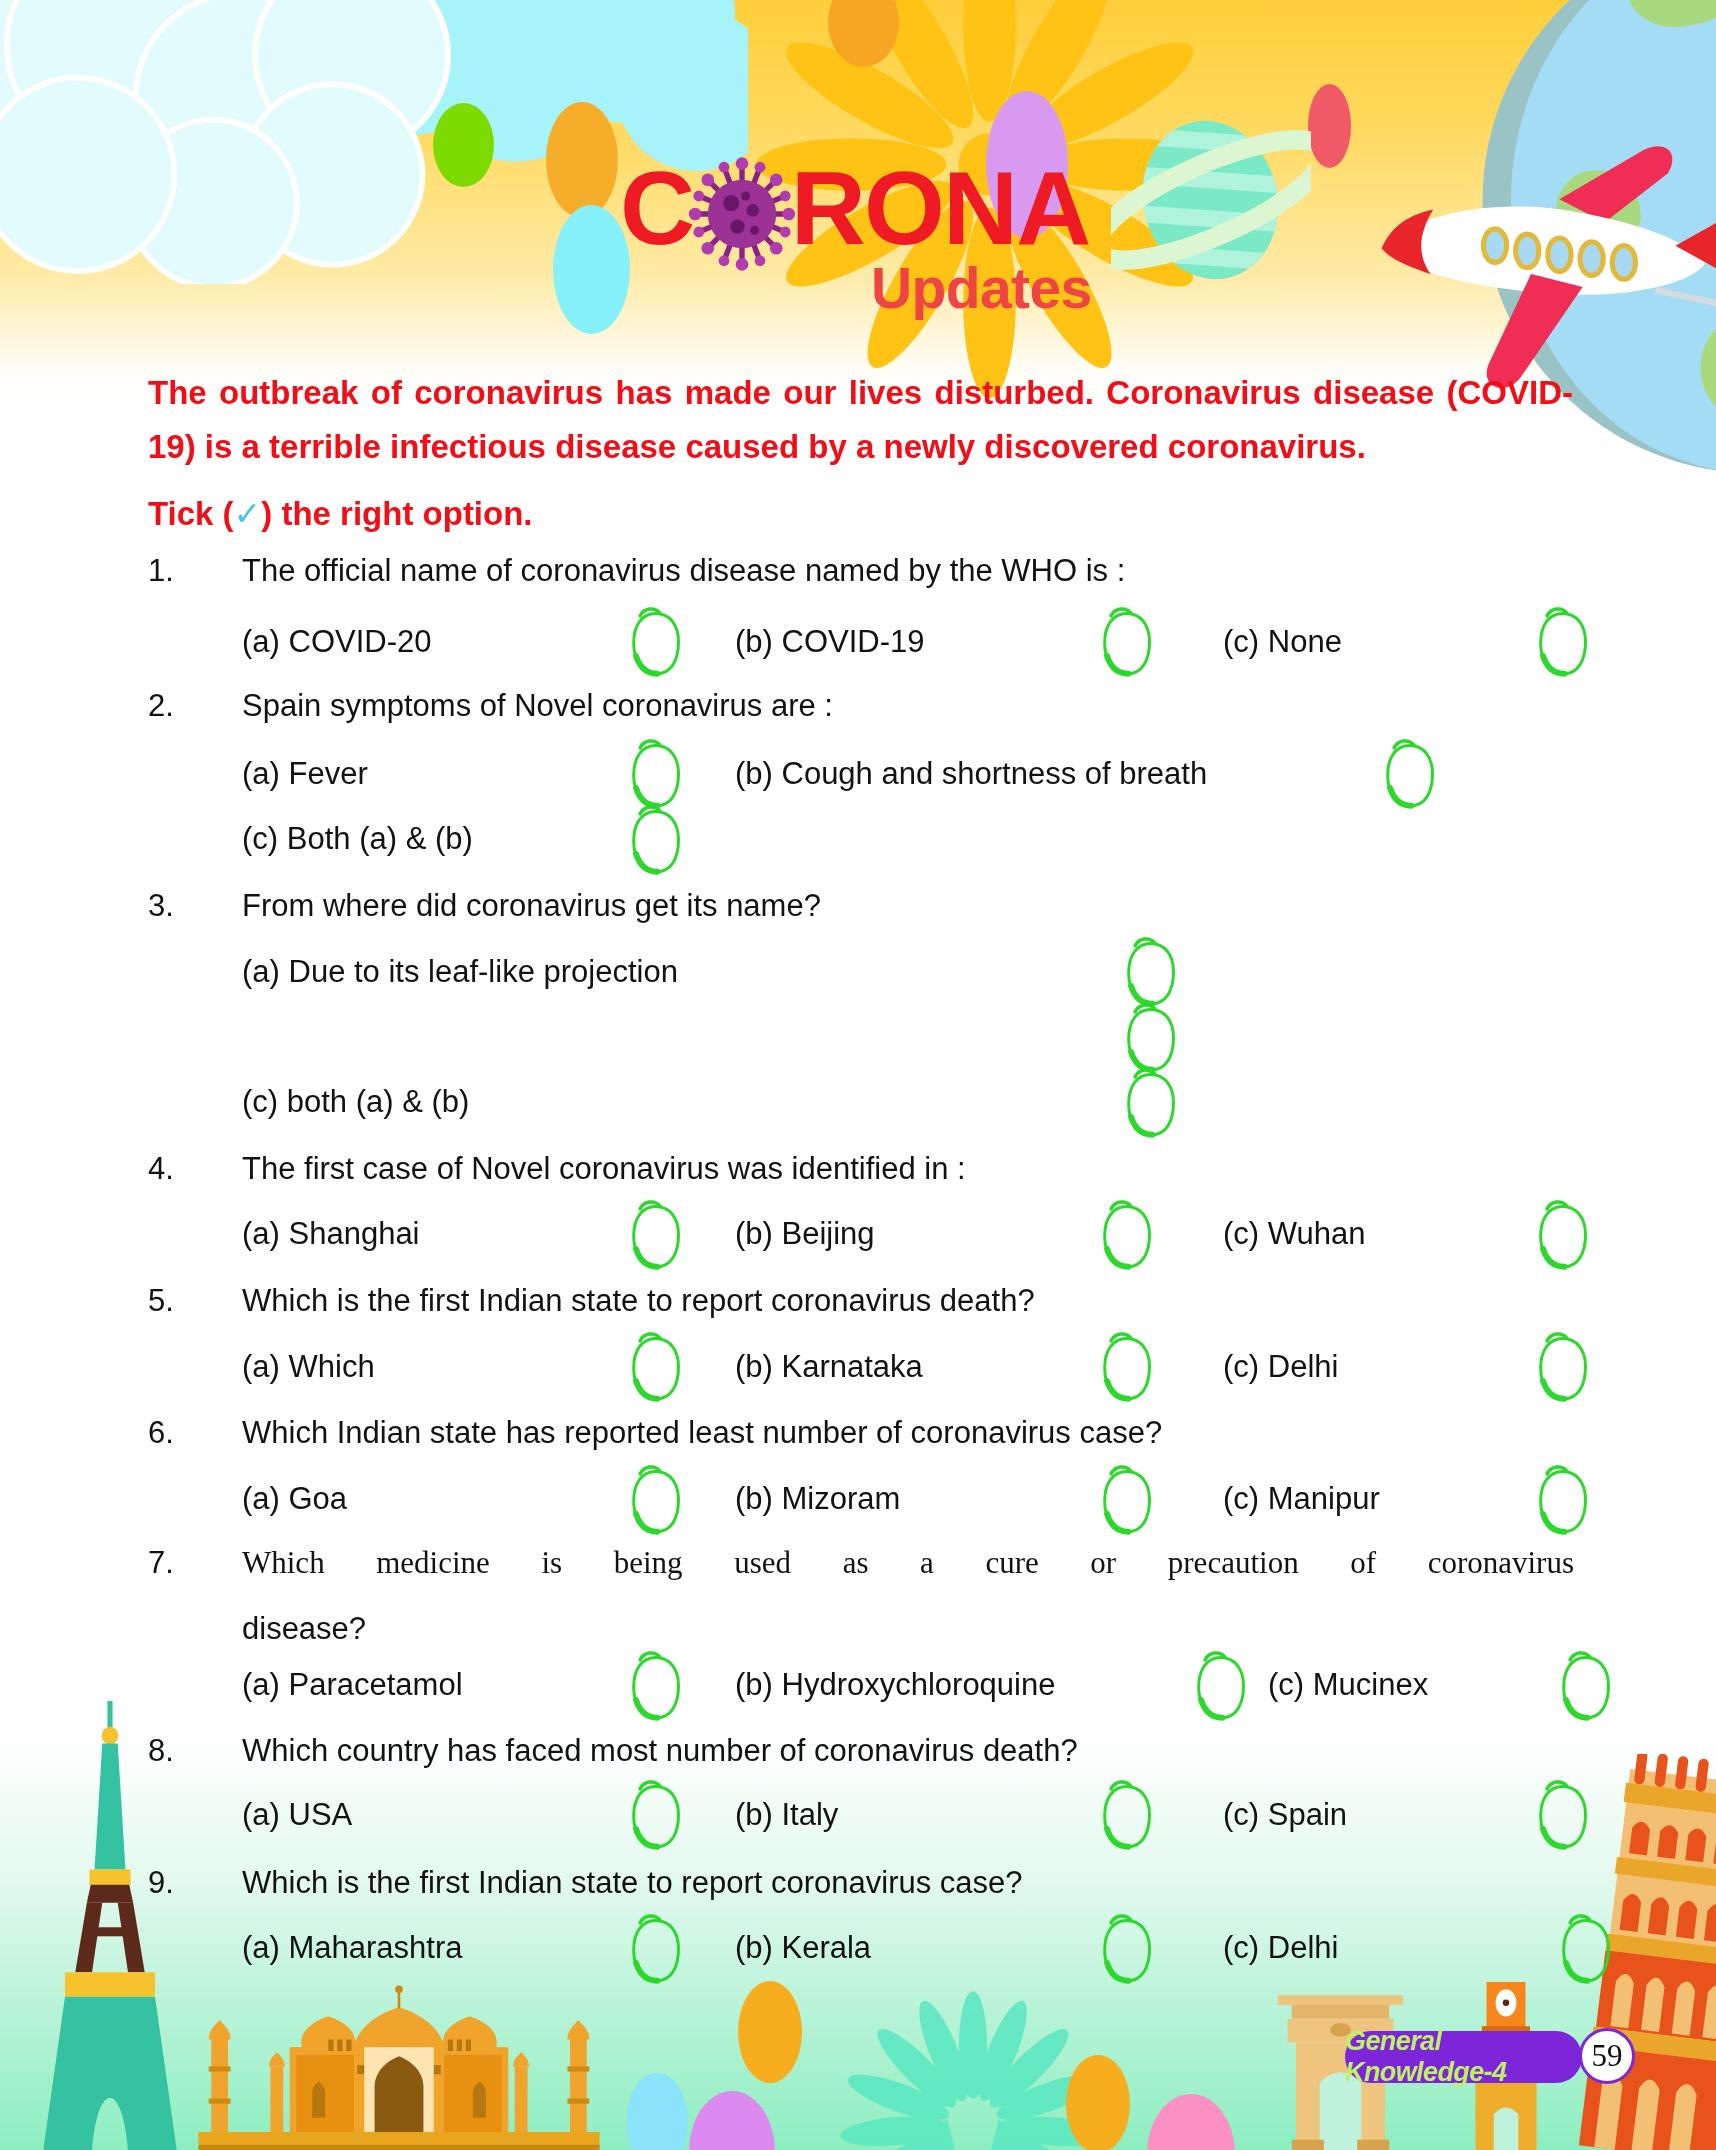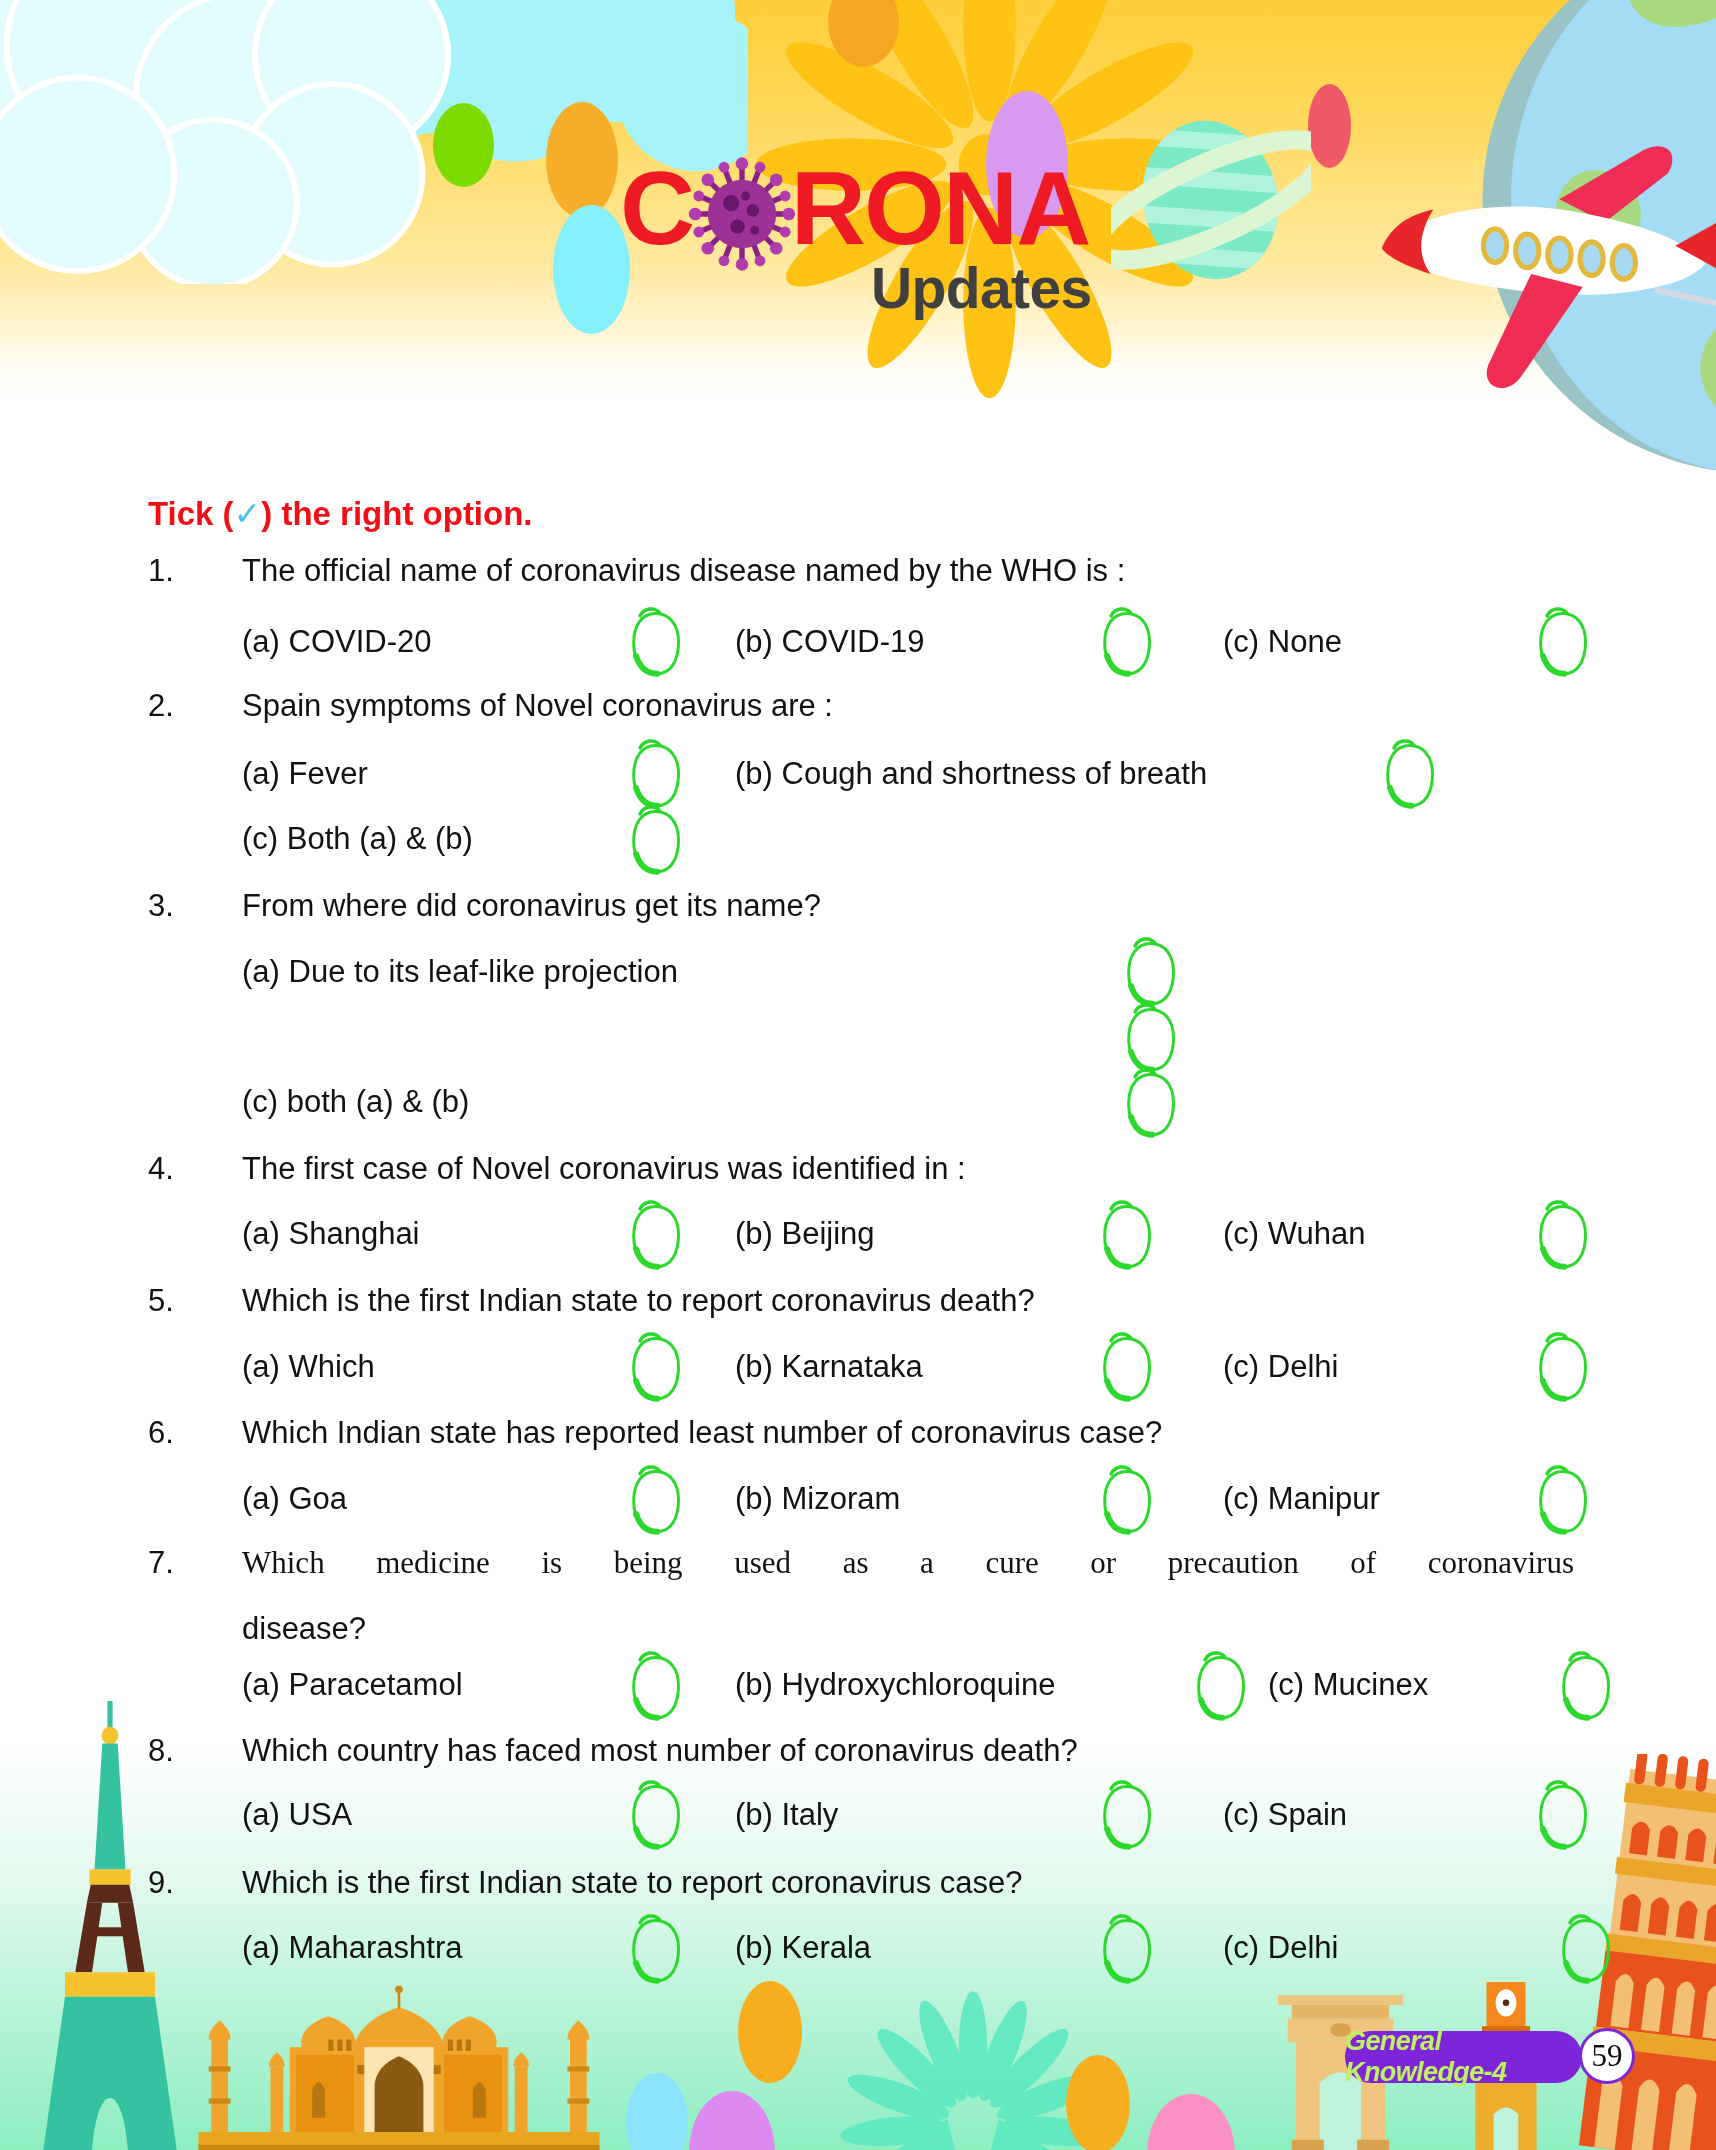--- a/index.html
+++ b/index.html
@@ -9,21 +9,21 @@
   
   #hdr-bg{left:0;top:0;width:1716px;height:399px;
     background:linear-gradient(180deg,#ffce3a 0%,#ffd95c 30%,#ffeaa4 68%,#fffdf4 92%,#ffffff 100%);}
   #ftr-bg{left:0;top:1740px;width:1716px;height:411px;
     background:linear-gradient(180deg,rgba(255,255,255,0) 0%,rgba(216,247,232,.75) 35%,#bdf4da 62%,#8deec0 100%);}
   
   .dot{border-radius:50%;}
   
   #title{left:620px;top:156px;display:flex;align-items:flex-start;color:#ee1b24;
     font-size:104px;font-weight:800;line-height:1;letter-spacing:-1.9px;}
-  #subtitle{left:871px;top:255px;font-size:57px;font-weight:800;color:#404040;letter-spacing:-0.6px;}
+  #subtitle{left:871px;top:255px;font-size:57px;font-weight:800;color:#ef4444;letter-spacing:-0.6px;}
   
   #intro-para{left:148px;top:366px;width:1425px;font-size:33px;font-weight:700;color:#f10e17;
     line-height:54px;text-align:justify;}
   #tick-line{left:148px;top:494px;font-size:33px;font-weight:700;color:#f10e17;}
   #tick-line .chk{color:#45c4ee;font-weight:700;}
   
   .q-num{font-size:31px;color:#121212;width:58px;}
   .q-text{font-size:31px;color:#121212;}
   .q-just{width:1332px;text-align:justify;-moz-text-align-last:justify;text-align-last:justify;font-family:Liberation Serif, serif;}
   .opt{font-size:31px;color:#121212;}
@@ -191,20 +191,21 @@
           <circle cx="72" cy="60" r="7"></circle>
           <circle cx="55" cy="78" r="8"></circle>
         <circle cx="74" cy="82" r="5"></circle>
           <circle cx="64" cy="44" r="5"></circle>
       </g>
     </svg>
     <span>RONA</span>
   </div>
   <div class="abs z2" id="subtitle">Updates</div>
 
+  <div class="abs z2" id="intro-para">The outbreak of coronavirus has made our lives disturbed. Coronavirus disease (COVID-19) is a terrible infectious disease caused by a newly discovered coronavirus.</div>
   <div class="abs z2" id="tick-line">
     <span>Tick (</span><span class="chk">✓</span><span>) the right option.</span>
   </div>
 
   <div class="abs z2 q-num" style="left:148px;top:553px">1.</div>
   <div class="abs z2 q-text" style="left:242px;top:553px">The official name of coronavirus disease named by the WHO is :</div>
   <div class="abs z2 opt" style="left:242px;top:624px">(a) COVID-20</div>
   <svg class="abs z2 tickc" style="left:626px;top:607px" viewBox="0 0 100 120">
       <use href="#hand-circle"></use>
     </svg>

